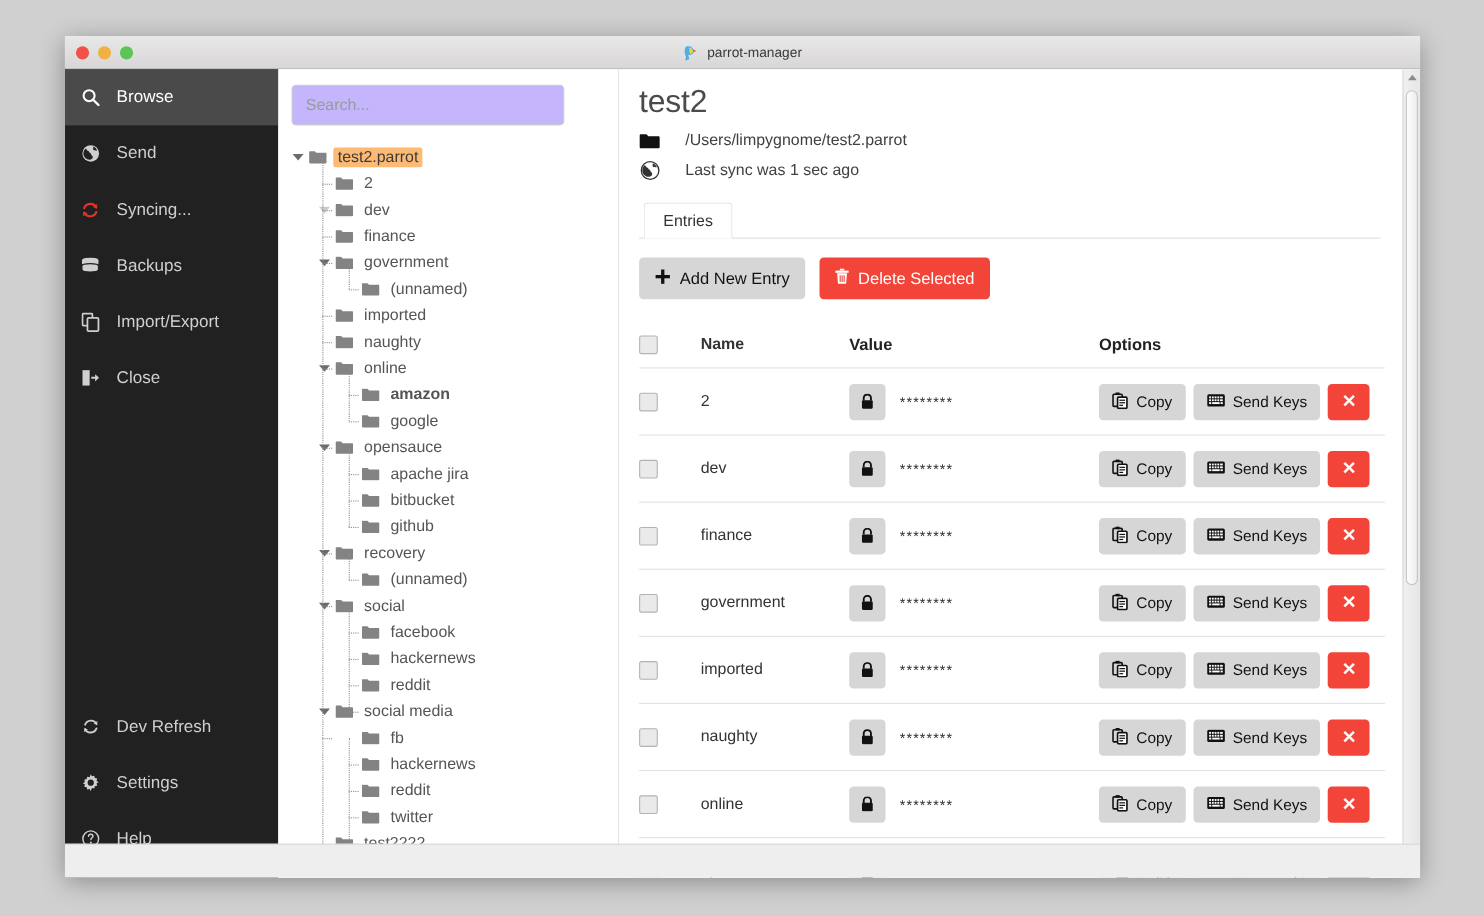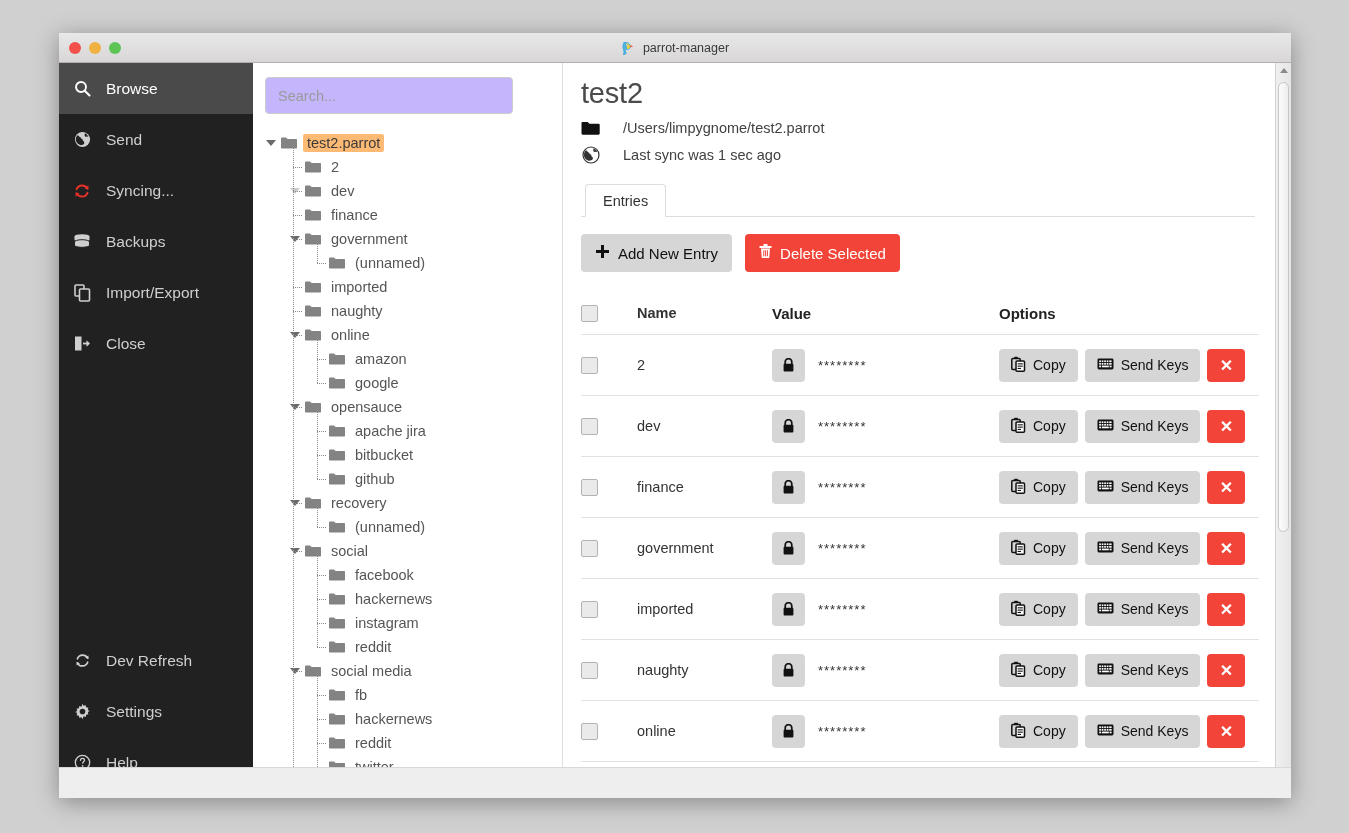--- a/index.html
+++ b/index.html
@@ -436,21 +436,21 @@
           </div>
           <div class="tnode" style="padding-left: 40px;">
             <span class="arrow open" style="left: 25px; top: 9px;"></span>
             <span style="display: inline-flex;">
               <svg class="folder" viewBox="0 0 16 12">
                 <path d="M0 1.4c0-.6.4-1 1-1h4.1l1.4 1.5H15c.6 0 1 .4 1 1v7.7c0 .6-.4 1-1 1H1c-.6 0-1-.4-1-1z" fill="#838383"></path>
               </svg>
             </span>
             <span class="lbl">online</span>
           </div>
-          <div class="tnode" style="padding-left: 64px;">
+          <div class="tnode" style="padding-left: 64px; font-weight: bold;">
             <span style="display: inline-flex;">
               <svg class="folder" viewBox="0 0 16 12">
                 <path d="M0 1.4c0-.6.4-1 1-1h4.1l1.4 1.5H15c.6 0 1 .4 1 1v7.7c0 .6-.4 1-1 1H1c-.6 0-1-.4-1-1z" fill="#838383"></path>
               </svg>
             </span>
             <span class="lbl">amazon</span>
           </div>
           <div class="tnode" style="padding-left: 64px;">
             <span style="display: inline-flex;">
               <svg class="folder" viewBox="0 0 16 12">
@@ -526,28 +526,20 @@
             </span>
             <span class="lbl">facebook</span>
           </div>
           <div class="tnode" style="padding-left: 64px;">
             <span style="display: inline-flex;">
               <svg class="folder" viewBox="0 0 16 12">
                 <path d="M0 1.4c0-.6.4-1 1-1h4.1l1.4 1.5H15c.6 0 1 .4 1 1v7.7c0 .6-.4 1-1 1H1c-.6 0-1-.4-1-1z" fill="#838383"></path>
               </svg>
             </span>
             <span class="lbl">hackernews</span>
-          </div>
-          <div class="tnode" style="padding-left: 64px;">
-            <span style="display: inline-flex;">
-              <svg class="folder" viewBox="0 0 16 12">
-                <path d="M0 1.4c0-.6.4-1 1-1h4.1l1.4 1.5H15c.6 0 1 .4 1 1v7.7c0 .6-.4 1-1 1H1c-.6 0-1-.4-1-1z" fill="#838383"></path>
-              </svg>
-            </span>
-            <span class="lbl">instagram</span>
           </div>
           <div class="tnode" style="padding-left: 64px;">
             <span style="display: inline-flex;">
               <svg class="folder" viewBox="0 0 16 12">
                 <path d="M0 1.4c0-.6.4-1 1-1h4.1l1.4 1.5H15c.6 0 1 .4 1 1v7.7c0 .6-.4 1-1 1H1c-.6 0-1-.4-1-1z" fill="#838383"></path>
               </svg>
             </span>
             <span class="lbl">reddit</span>
           </div>
           <div class="tnode" style="padding-left: 40px;">

